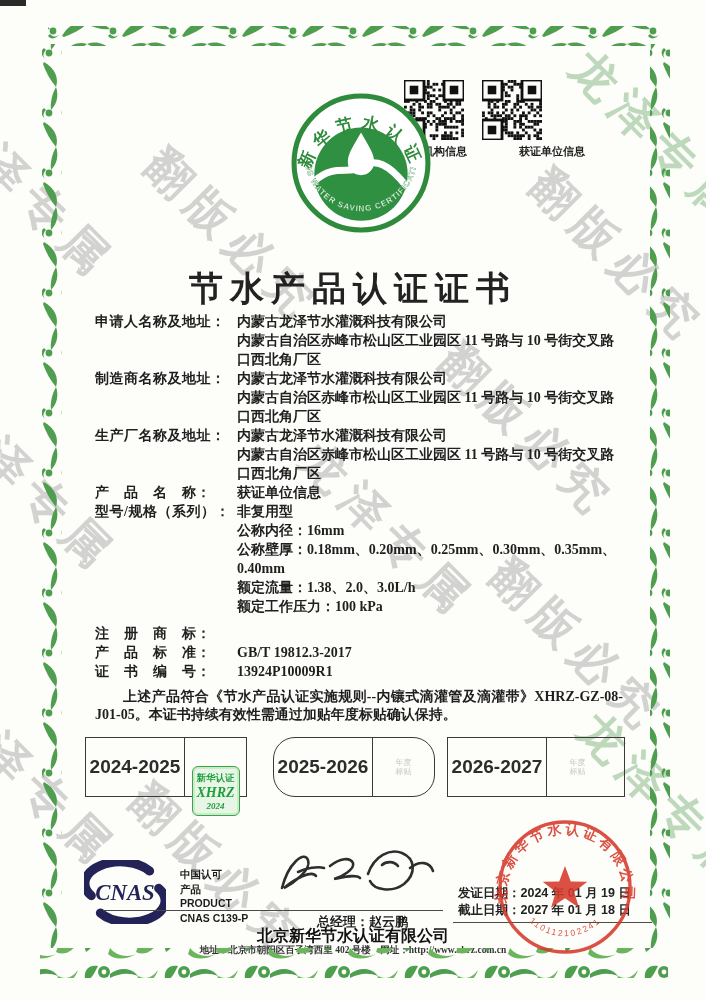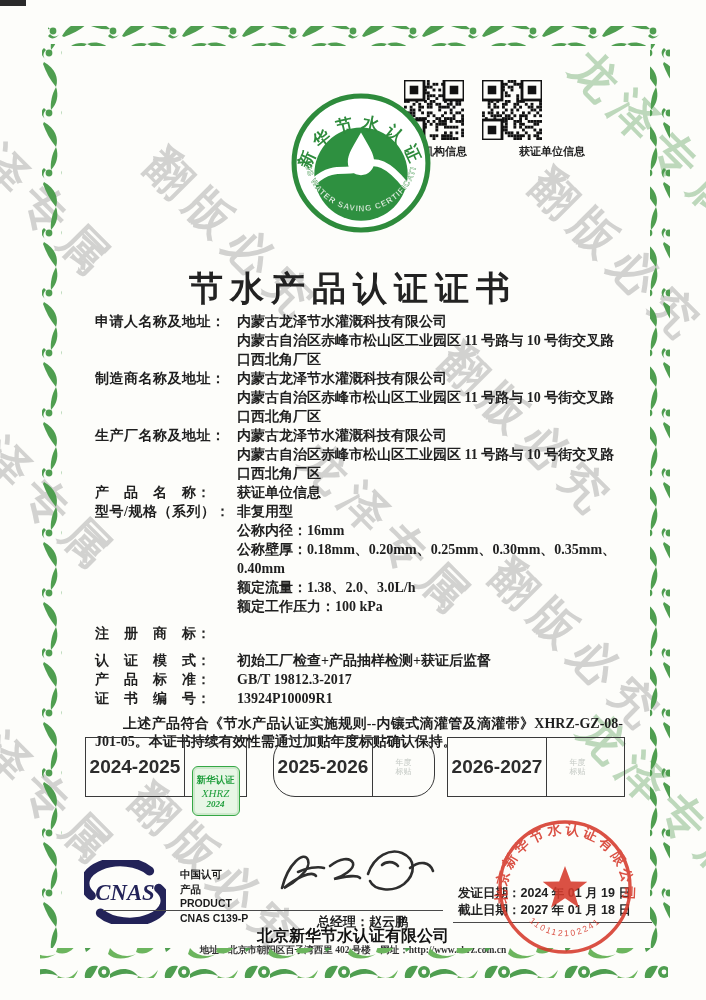--- a/index.html
+++ b/index.html
@@ -36,21 +36,21 @@
   .statement{margin-top:7px;font-weight:700;text-align:justify;text-indent:2em;line-height:18px;}
   
   .ybox{position:absolute;top:737px;height:58px;width:160px;border:1px solid #3a3a3a;background:transparent;}
   .ybox .year{position:absolute;left:0;top:0;width:98px;height:100%;display:flex;align-items:center;justify-content:center;
               font-family:"Liberation Sans","DejaVu Sans",sans-serif;font-size:19px;font-weight:700;color:#2c2c2c;}
   .ybox .cell{position:absolute;left:98px;top:0;width:61px;height:100%;border-left:1px solid #3a3a3a;
               display:flex;align-items:center;justify-content:center;}
   .sticker{width:46px;height:48px;border:1.6px solid #35a845;border-radius:6px;background:#e8f6e6;
            box-shadow:0 0 0 2px #cfe9cd inset;display:flex;flex-direction:column;align-items:center;justify-content:center;margin-top:48px;}
   .sticker .s1{font-size:9.5px;font-weight:900;color:var(--sticker-green);letter-spacing:0;}
-  .sticker .s2{font-size:11px;font-style:italic;font-weight:400;color:var(--sticker-green);}
+  .sticker .s2{font-size:14px;font-style:italic;font-weight:700;color:var(--sticker-green);}
   .sticker .s3{font-size:9px;font-style:italic;font-weight:900;color:var(--sticker-green);}
   .placeholder{font-size:8px;line-height:9px;color:#c4c9c4;text-align:left;}
   
   .sig-line{position:absolute;left:103px;top:910px;width:340px;height:1px;background:#4a4a4a;}
   .date-line{position:absolute;left:453px;top:922px;width:199px;height:1px;background:#4a4a4a;}
   .cnas-logo{position:absolute;left:84px;top:860px;width:82px;height:64px;}
   .cnas-text{position:absolute;left:180px;top:867px;font-family:"Liberation Sans","DejaVu Sans",sans-serif;
              font-size:10.5px;line-height:14.5px;font-weight:700;color:#1c1c1c;}
   .signature{position:absolute;left:268px;top:838px;width:175px;height:72px;}
   .signer{position:absolute;left:280px;top:913px;width:165px;text-align:center;font-size:13px;font-weight:700;}
@@ -458,24 +458,20 @@
         <div>公称内径：16mm</div>
         <div>公称壁厚：0.18mm、0.20mm、0.25mm、0.30mm、0.35mm、0.40mm</div>
         <div>额定流量：1.38、2.0、3.0L/h</div>
         <div>额定工作压力：100 kPa</div>
       </div>
     </div>
     <div class="row mt8">
       <div class="lbl">注　册　商　标：</div>
       <div class="val"></div>
     </div>
-    <div class="row mt8">
-      <div class="lbl">认　证　模　式：</div>
-      <div class="val">初始工厂检查+产品抽样检测+获证后监督</div>
-    </div>
     <div class="row">
       <div class="lbl">产　品　标　准：</div>
       <div class="val">GB/T 19812.3-2017</div>
     </div>
     <div class="row">
       <div class="lbl">证　书　编　号：</div>
       <div class="val">13924P10009R1</div>
     </div>
     <div class="statement">上述产品符合《节水产品认证实施规则--内镶式滴灌管及滴灌带》XHRZ-GZ-08-J01-05。本证书持续有效性需通过加贴年度标贴确认保持。</div>
   </div>

